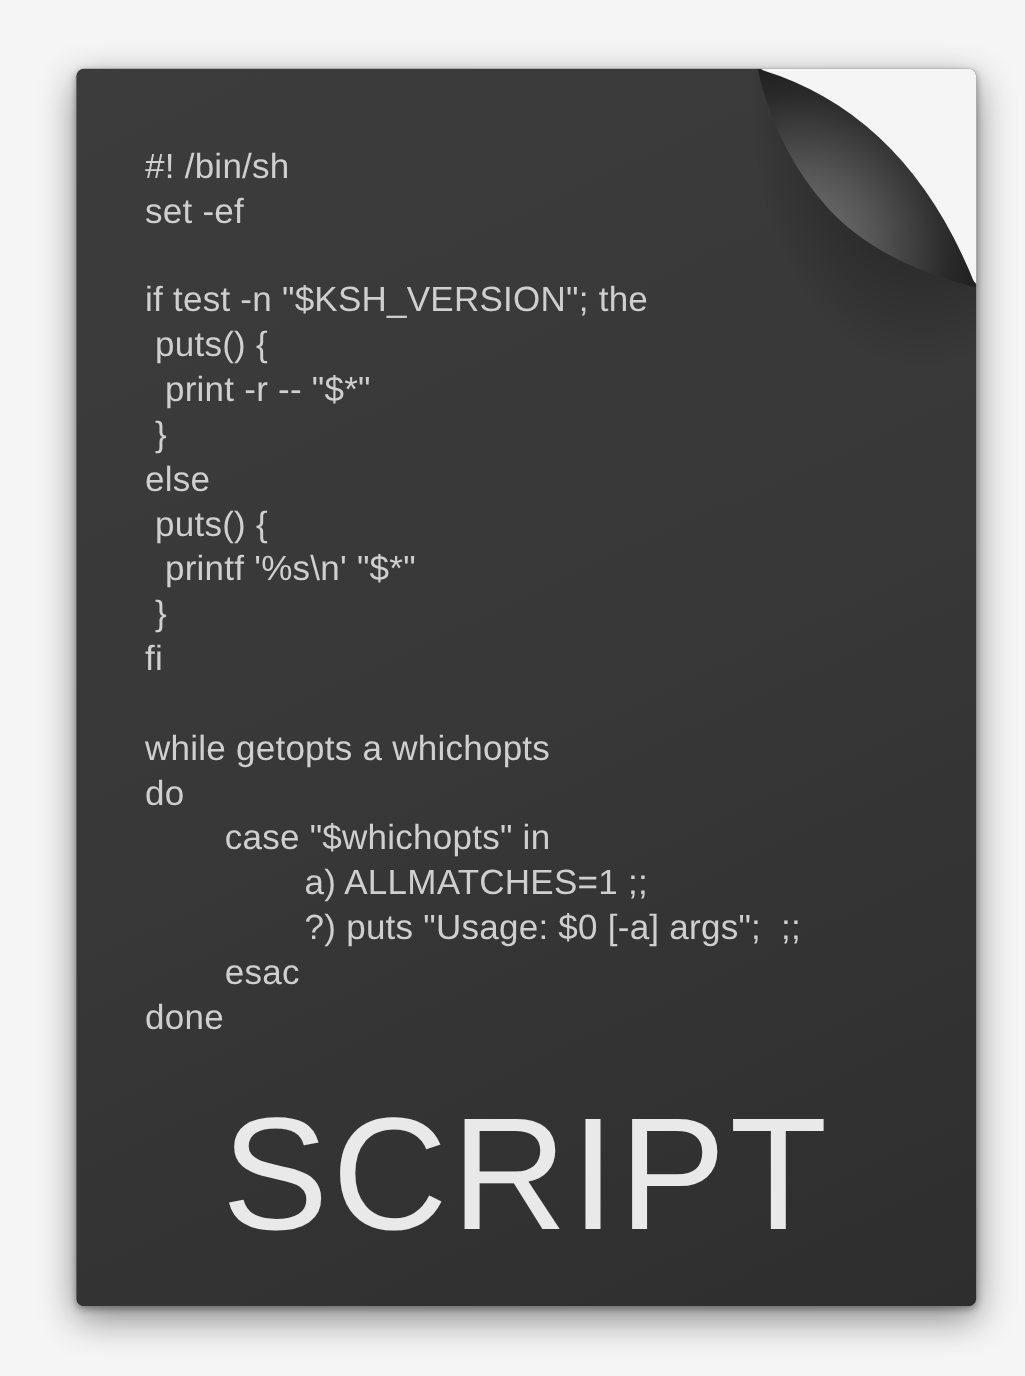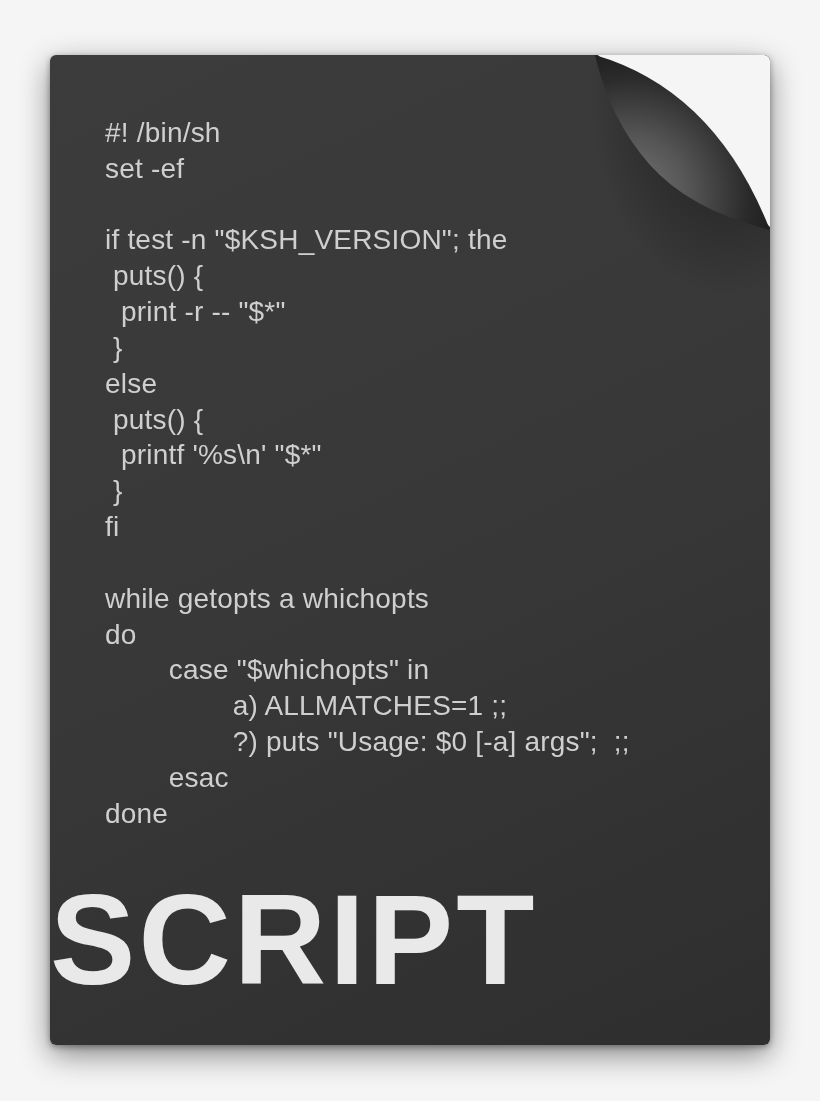--- a/index.html
+++ b/index.html
@@ -8,20 +8,21 @@
     width: 820px;
     height: 1101px;
     background: #f5f5f5;
     font-family: "Helvetica Neue", Arial, sans-serif;
     overflow: hidden;
   }
   .canvas {
     position: relative;
     width: 748px;
     height: 1101px;
+    margin-left: 11px;
   }
   .page {
     position: absolute;
     left: 50px;
     top: 55px;
     width: 720px;
     height: 990px;
     background: linear-gradient(155deg, #3c3c3c 0%, #383838 50%, #2e2e2e 100%);
     box-shadow: 0 10px 30px rgba(0,0,0,0.45), 0 2px 6px rgba(0,0,0,0.35);
     border-radius: 6px;
@@ -70,22 +71,23 @@
     white-space: pre;
     font-family: "Helvetica Neue", Arial, sans-serif;
     letter-spacing: 0.2px;
     z-index: 1;
   }
   .title {
     position: absolute;
     left: 0;
     right: 0;
     bottom: 32px;
+    text-align: center;
     color: #e9e9e9;
-    font-weight: 700;
+    font-weight: 400;
     font-size: 128px;
     letter-spacing: 3px;
     z-index: 1;
   }
 </style>
 </head>
 <body>
 
 <div class="canvas">
   <div class="page">

